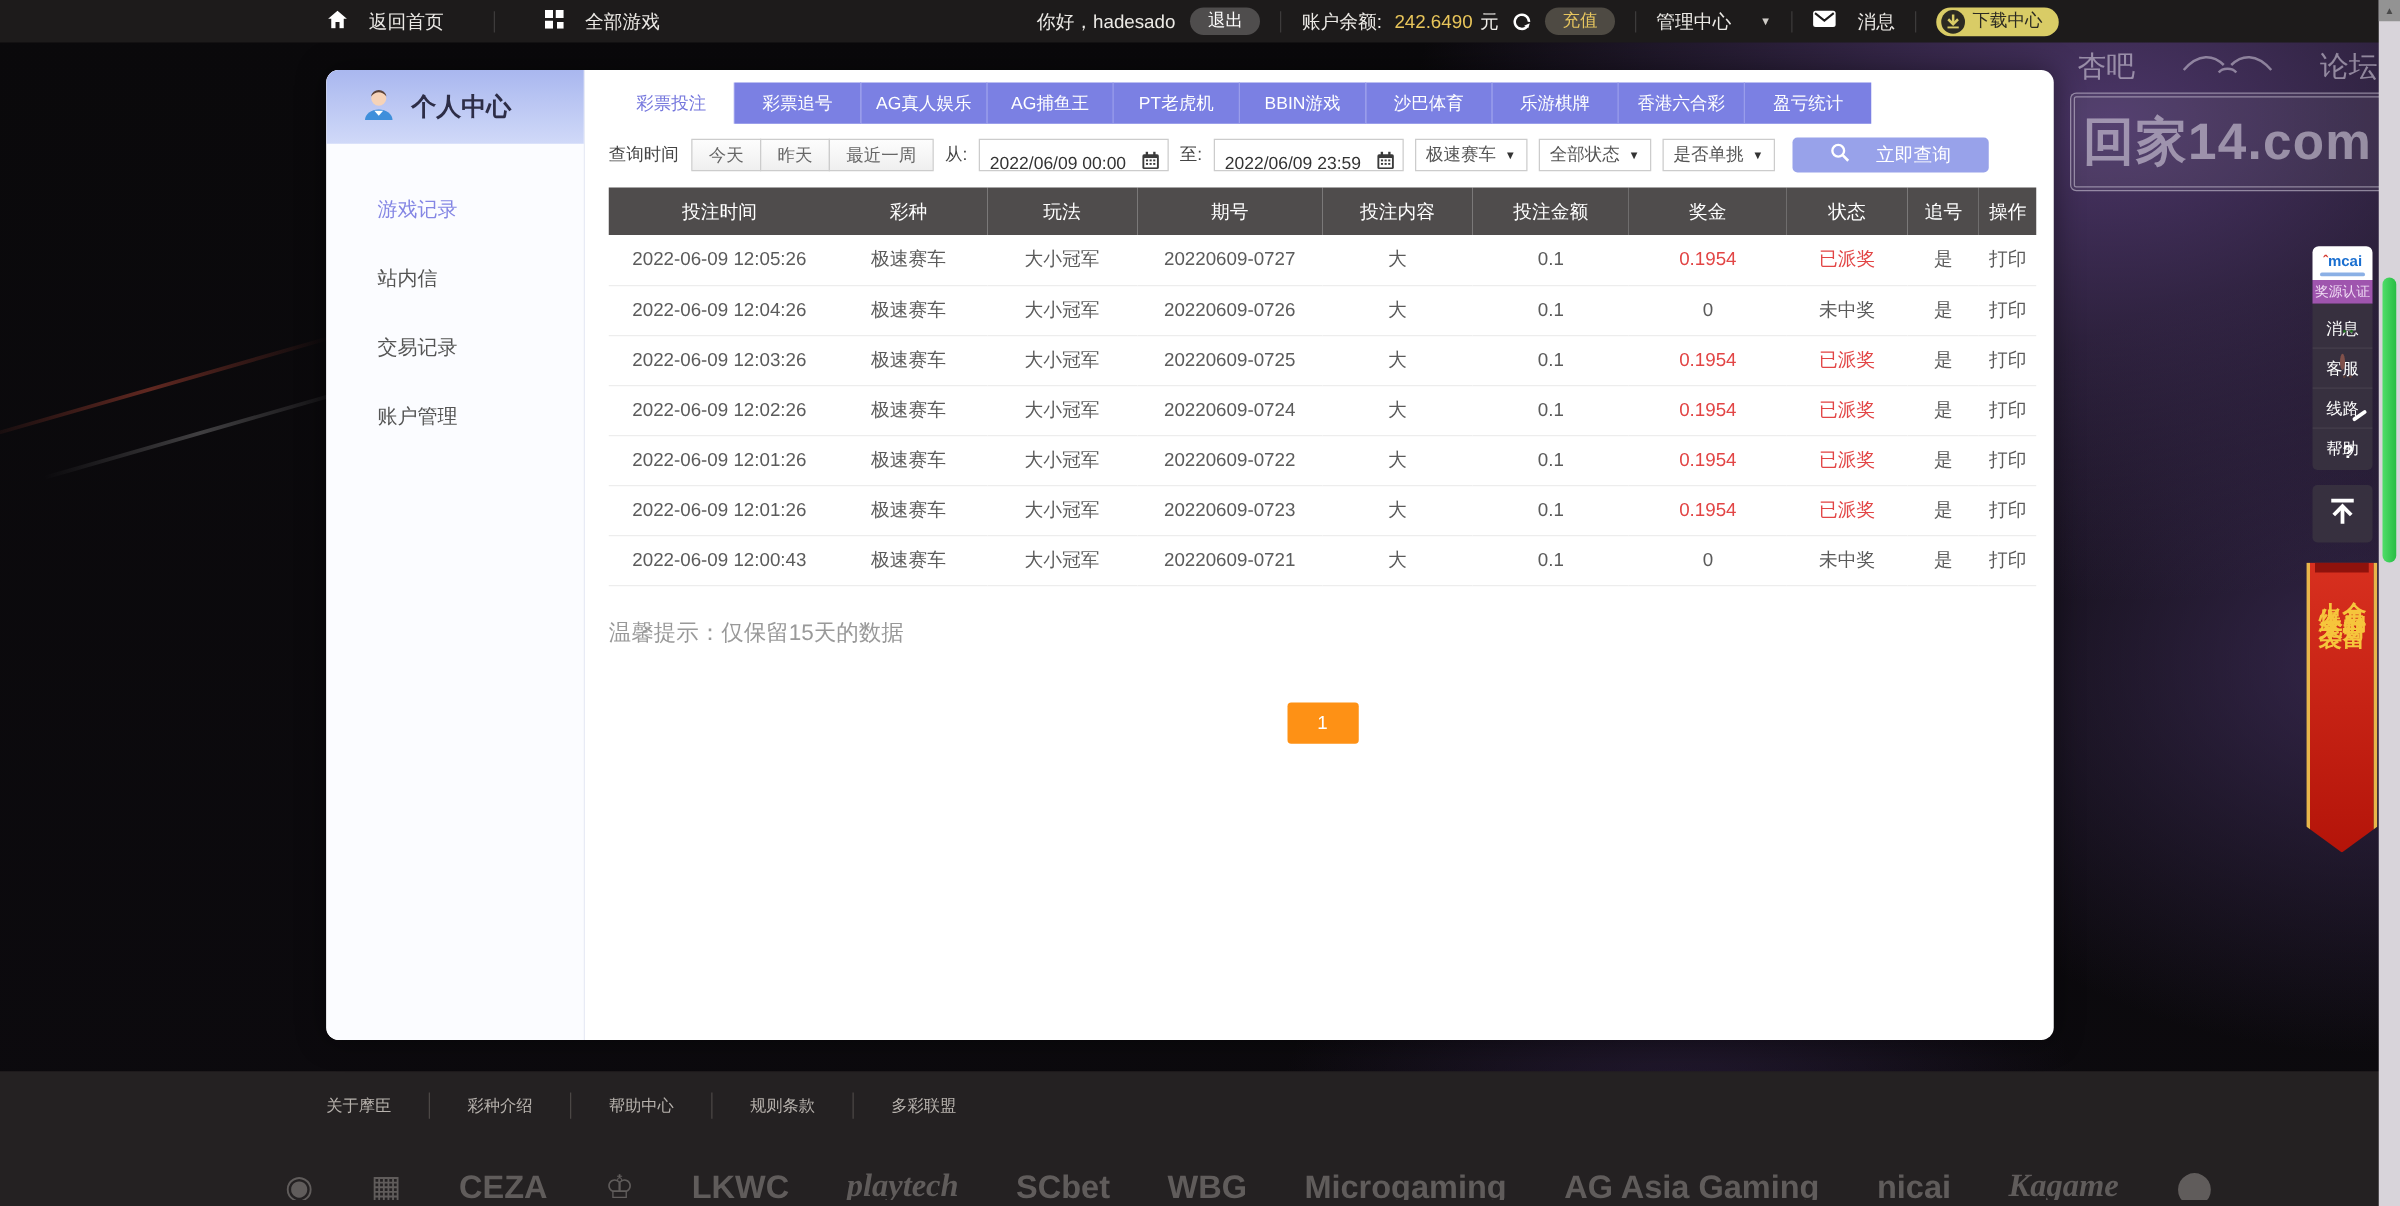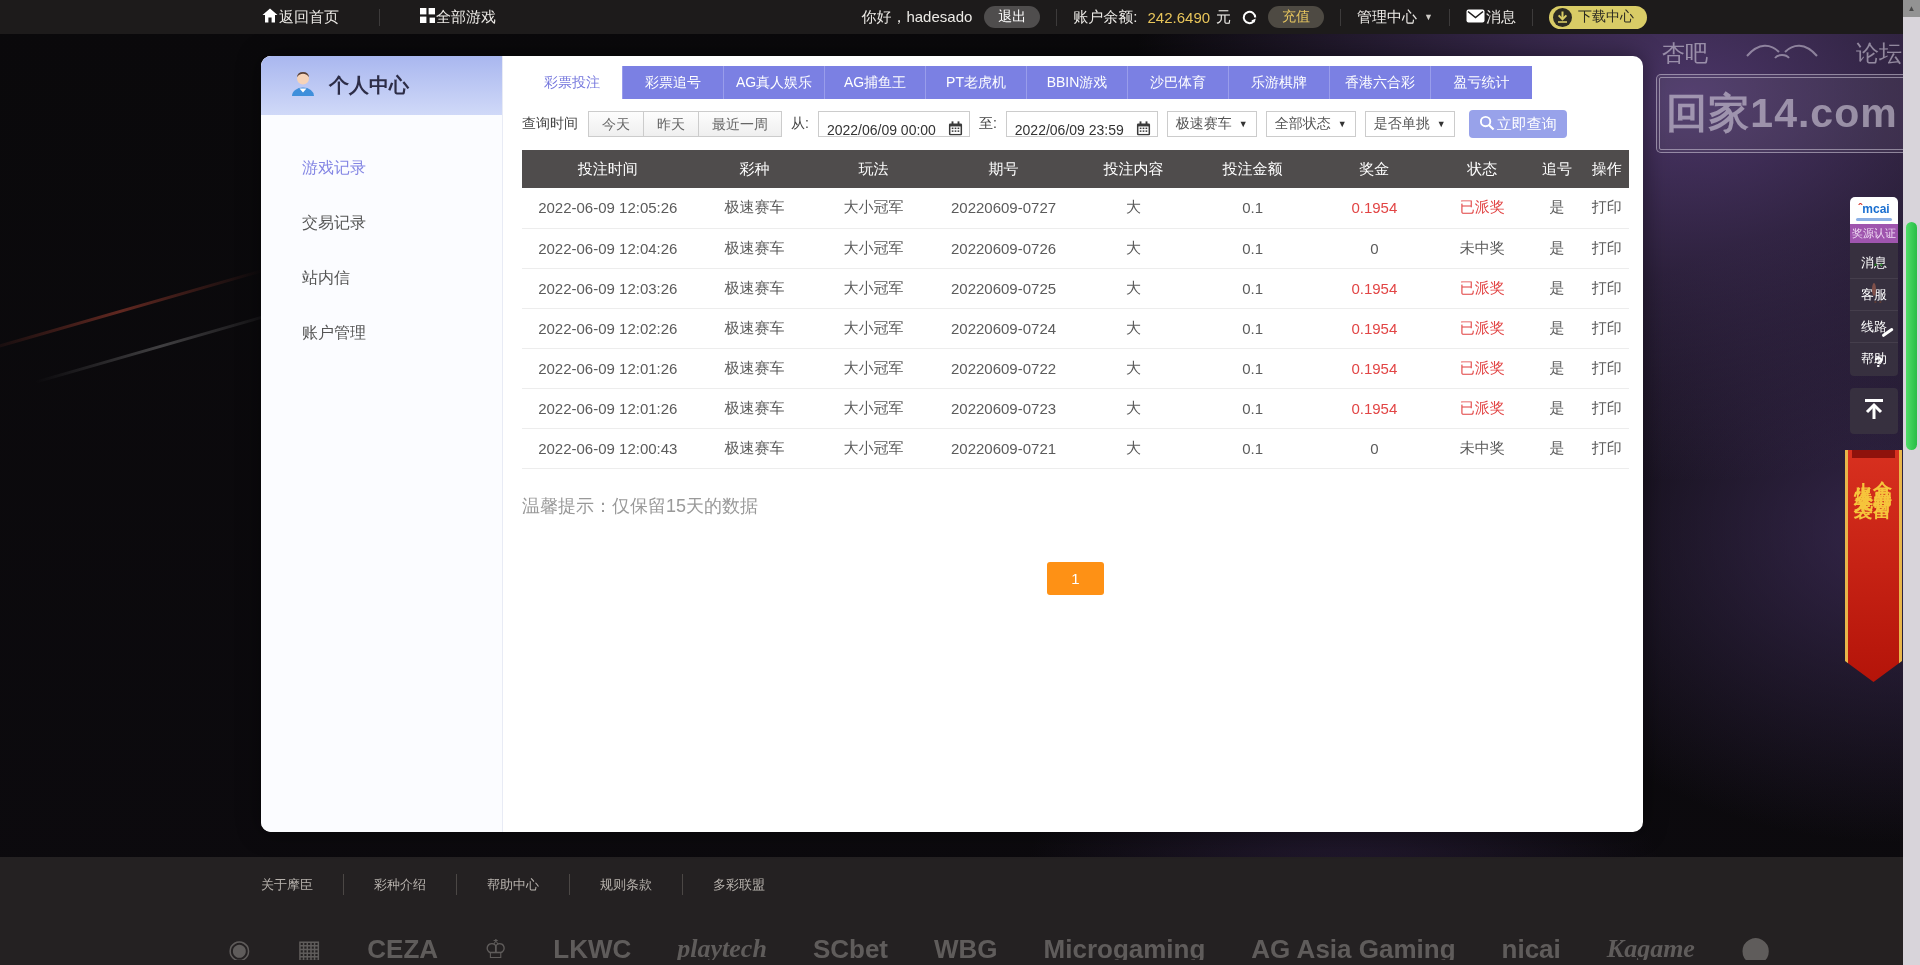--- a/index.html
+++ b/index.html
@@ -16,21 +16,21 @@
   .streak.s1 { left:-30px; top:310px; width:300px; transform:rotate(-16deg);
     background:linear-gradient(90deg,rgba(255,90,70,0),rgba(255,96,70,.35),rgba(255,90,70,0)); }
   .streak.s2 { left:30px; top:345px; width:260px; transform:rotate(-16deg);
     background:linear-gradient(90deg,rgba(255,255,255,0),rgba(255,255,255,.22),rgba(255,255,255,0)); }
   .streak.s3 { left:1240px; top:120px; width:300px; transform:rotate(-20deg);
     background:linear-gradient(90deg,rgba(255,255,255,0),rgba(210,190,255,.12),rgba(255,255,255,0)); }
 
   
   .topbar { position:absolute; left:0; top:0; width:1920px; height:34px; background:#1d1b1b;
     display:flex; align-items:center; color:#eceae6; font-size:15px; z-index:6; padding:0 273px 0 262px; }
-  .tb-item { display:flex; align-items:center; gap:1px; cursor:pointer; white-space:nowrap; }
+  .tb-item { display:flex; align-items:center; gap:17px; cursor:pointer; white-space:nowrap; }
   .tb-spacer { flex:1; }
   .tb-div { width:1px; height:17px; background:#3d3b3b; margin:0 16px; }
   .pill { border-radius:12px; padding:2px 14px; font-size:14px; cursor:pointer; white-space:nowrap; }
   .pill.logout { background:#4f4d4d; color:#fff; margin-left:12px; }
   .pill.recharge { background:#4e4a43; color:#e7c65f; margin-left:10px; }
   .balance-label { margin-left:0; }
   .balance-value { color:#e8c55a; margin:0 6px 0 10px; }
   .balance-unit { color:#efede9; margin-right:10px; }
   .refresh { cursor:pointer; display:flex; align-items:center; }
   .caret { font-size:9px; color:#cfccc7; margin-left:6px; }
@@ -42,21 +42,21 @@
   
   .watermark { position:absolute; right:12px; top:38px; width:252px; z-index:4;
     color:rgba(224,218,232,.55); text-align:center; pointer-events:none; }
   .wm-top { display:flex; align-items:center; justify-content:space-between; padding:0 6px; font-size:23px; }
   .wm-box { margin-top:5px; border:4px double rgba(224,218,232,.5); border-radius:5px;
     font-size:41px; font-weight:bold; letter-spacing:1px; padding:8px 4px; background:rgba(255,255,255,.06); }
 
   
   .card { position:absolute; left:261px; top:56px; width:1382px; height:776px; background:#fff;
     border-radius:10px; overflow:hidden; display:flex; z-index:3; box-shadow:0 0 24px rgba(0,0,0,.45); }
-  .sidebar { width:242px; background:#fbfcff; border-right:1px solid #e8ebf5; flex:none; }
+  .sidebar { width:207px; background:#fbfcff; border-right:1px solid #e8ebf5; flex:none; }
   .sidebar-header { height:59px; background:linear-gradient(180deg,#a9b7ef,#d0d9f8); display:flex;
     align-items:center; gap:11px; padding-left:27px; font-size:20px; font-weight:bold; color:#2d2d47; }
   .side-nav { padding-top:26px; }
   .side-item { height:55px; display:flex; align-items:center; padding-left:41px; font-size:16px;
     color:#555; cursor:pointer; }
   .side-item.active { color:#8486e4; }
 
   .content { flex:1; padding:10px 14px 0 19px; position:relative; }
   .tabs { display:flex; }
   .tab { width:101px; height:33px; line-height:33px; text-align:center; font-size:14px;
@@ -71,22 +71,22 @@
   .q-btn { padding:0 13px; height:26px; line-height:24px; border:1px solid #ccc;
     background:linear-gradient(#fdfdfd,#efefef); margin-left:-1px; color:#666; font-size:14px;
     cursor:pointer; white-space:nowrap; }
   .q-sub { white-space:nowrap; color:#444; }
   .q-input { height:26px; border:1px solid #ccc; background:#fff; display:flex; align-items:center;
     justify-content:space-between; padding:12px 6px 0 8px; width:152px; cursor:text; }
   .q-input .val { color:#333; font-size:14px; white-space:nowrap; }
   .q-select { height:26px; border:1px solid #ccc; background:#fff; display:flex; align-items:center;
     justify-content:space-between; padding:0 8px; width:90px; cursor:pointer; }
   .q-select .arr { font-size:9px; color:#333; }
-  .q-submit { height:28px; padding:0 10px; margin-left:5px; background:#98a2ea; border:none;
-    border-radius:4px; color:#fff; font-size:15px; display:flex; align-items:center; gap:2px; cursor:pointer; }
+  .q-submit { height:28px; padding:0 30px; margin-left:5px; background:#98a2ea; border:none;
+    border-radius:4px; color:#fff; font-size:15px; display:flex; align-items:center; gap:21px; cursor:pointer; }
 
   table.records { width:100%; border-collapse:collapse; margin-top:10px; }
   table.records th { background:#4f4c4c; color:#fff; font-weight:normal; height:38px; font-size:15px; }
   table.records td { height:40px; text-align:center; font-size:15px; color:#5b5b5b;
     border-bottom:1px solid #ededed; white-space:nowrap; }
   table.records td.red { color:#e24545; }
   table.records td.action { cursor:pointer; }
 
   .hint { margin-top:25px; color:#999; font-size:18px; }
   .pagination { margin-top:44px; display:flex; justify-content:center; }
@@ -241,22 +241,22 @@
               <path d="M4 28 a11 8.5 0 0 1 22 0 Z" fill="#3f8fdb"></path>
               <circle cx="15" cy="10.5" r="6" fill="#f6d3b8"></circle>
               <path d="M8.8 9.2 a6.3 6.3 0 0 1 12.4 0 c-2.2-2.6-4-3.4-6.2-3.4 s-4 0.8-6.2 3.4 Z" fill="#5b4238"></path>
               <path d="M11.5 20.5 L15 24.5 L18.5 20.5" fill="#fff"></path>
             </svg>
         </span>
         <span>个人中心</span>
       </div>
       <div class="side-nav">
           <div class="side-item active">游戏记录</div>
+          <div class="side-item">站内信</div>
           <div class="side-item">交易记录</div>
-          <div class="side-item">站内信</div>
           <div class="side-item">账户管理</div>
         </div>
     </div>
 
     <div class="content">
       <div class="tabs">
           <div class="tab active">彩票投注</div>
           <div class="tab">彩票追号</div>
           <div class="tab">AG真人娱乐</div>
           <div class="tab">AG捕鱼王</div>

